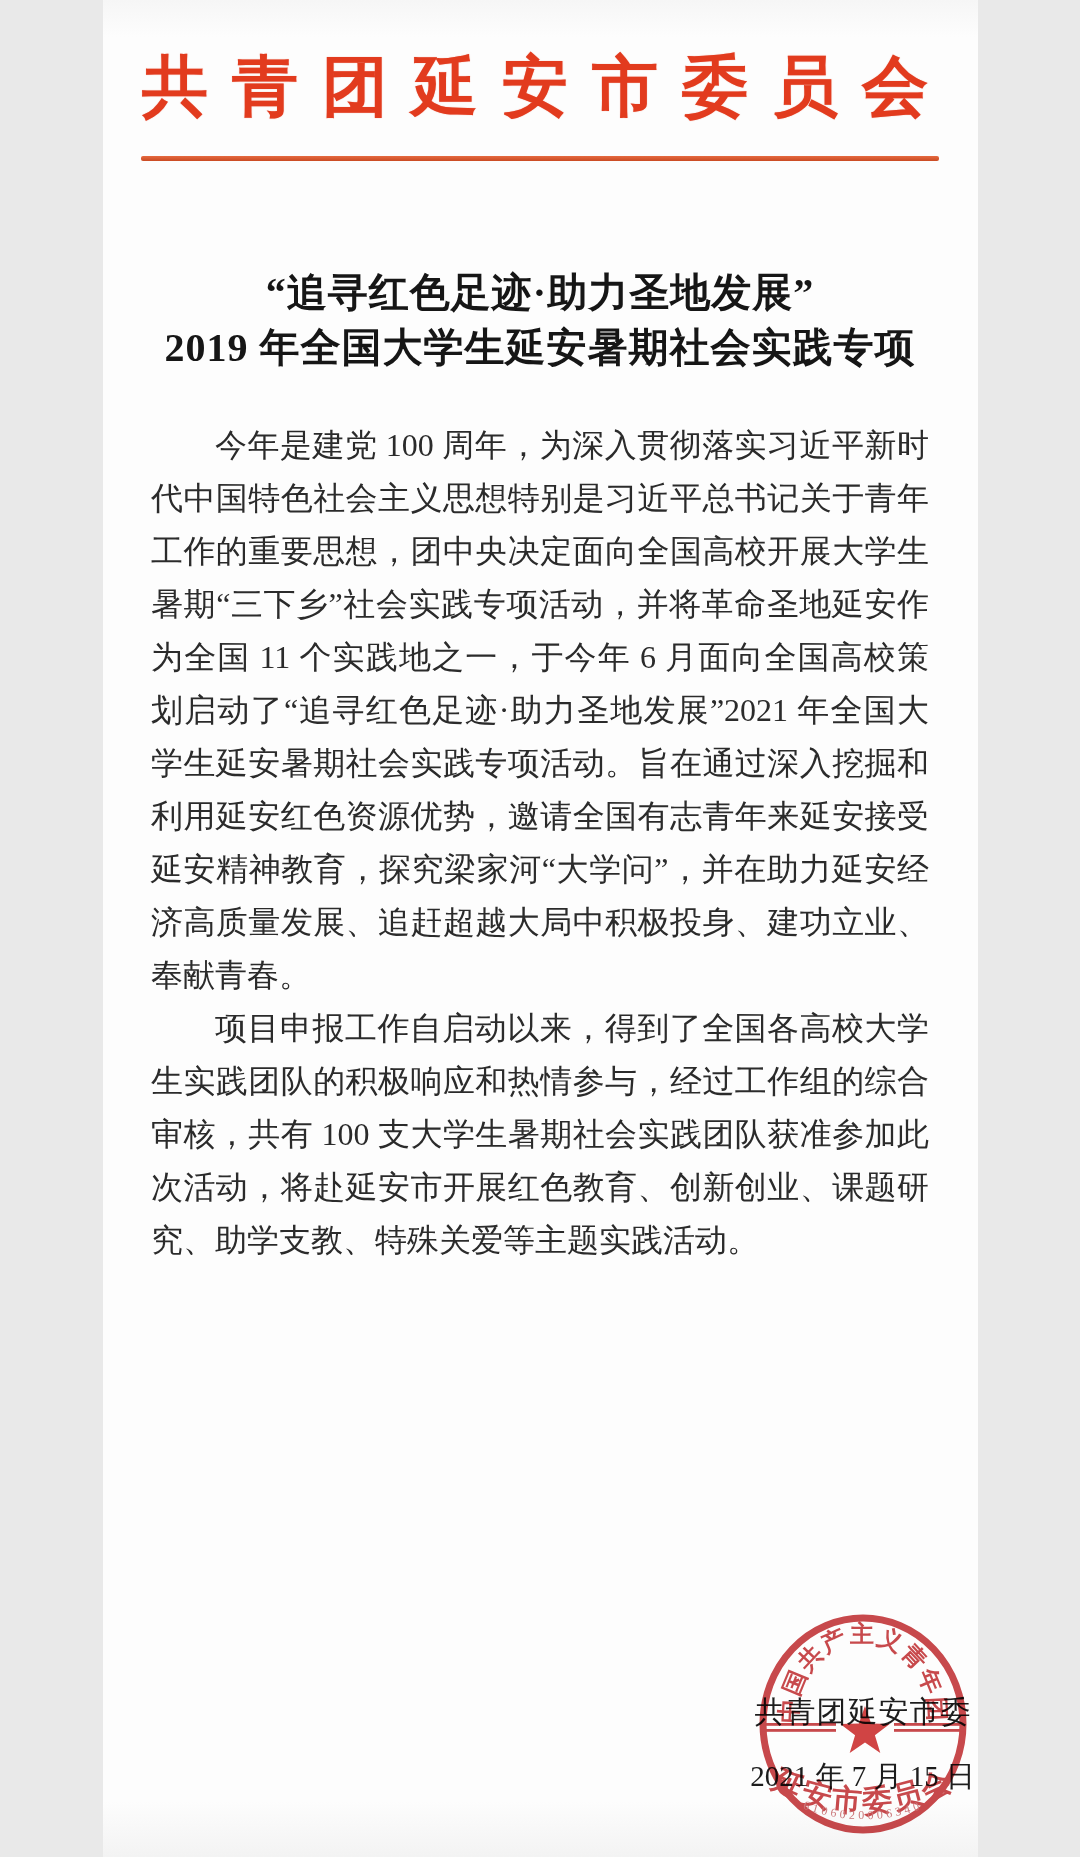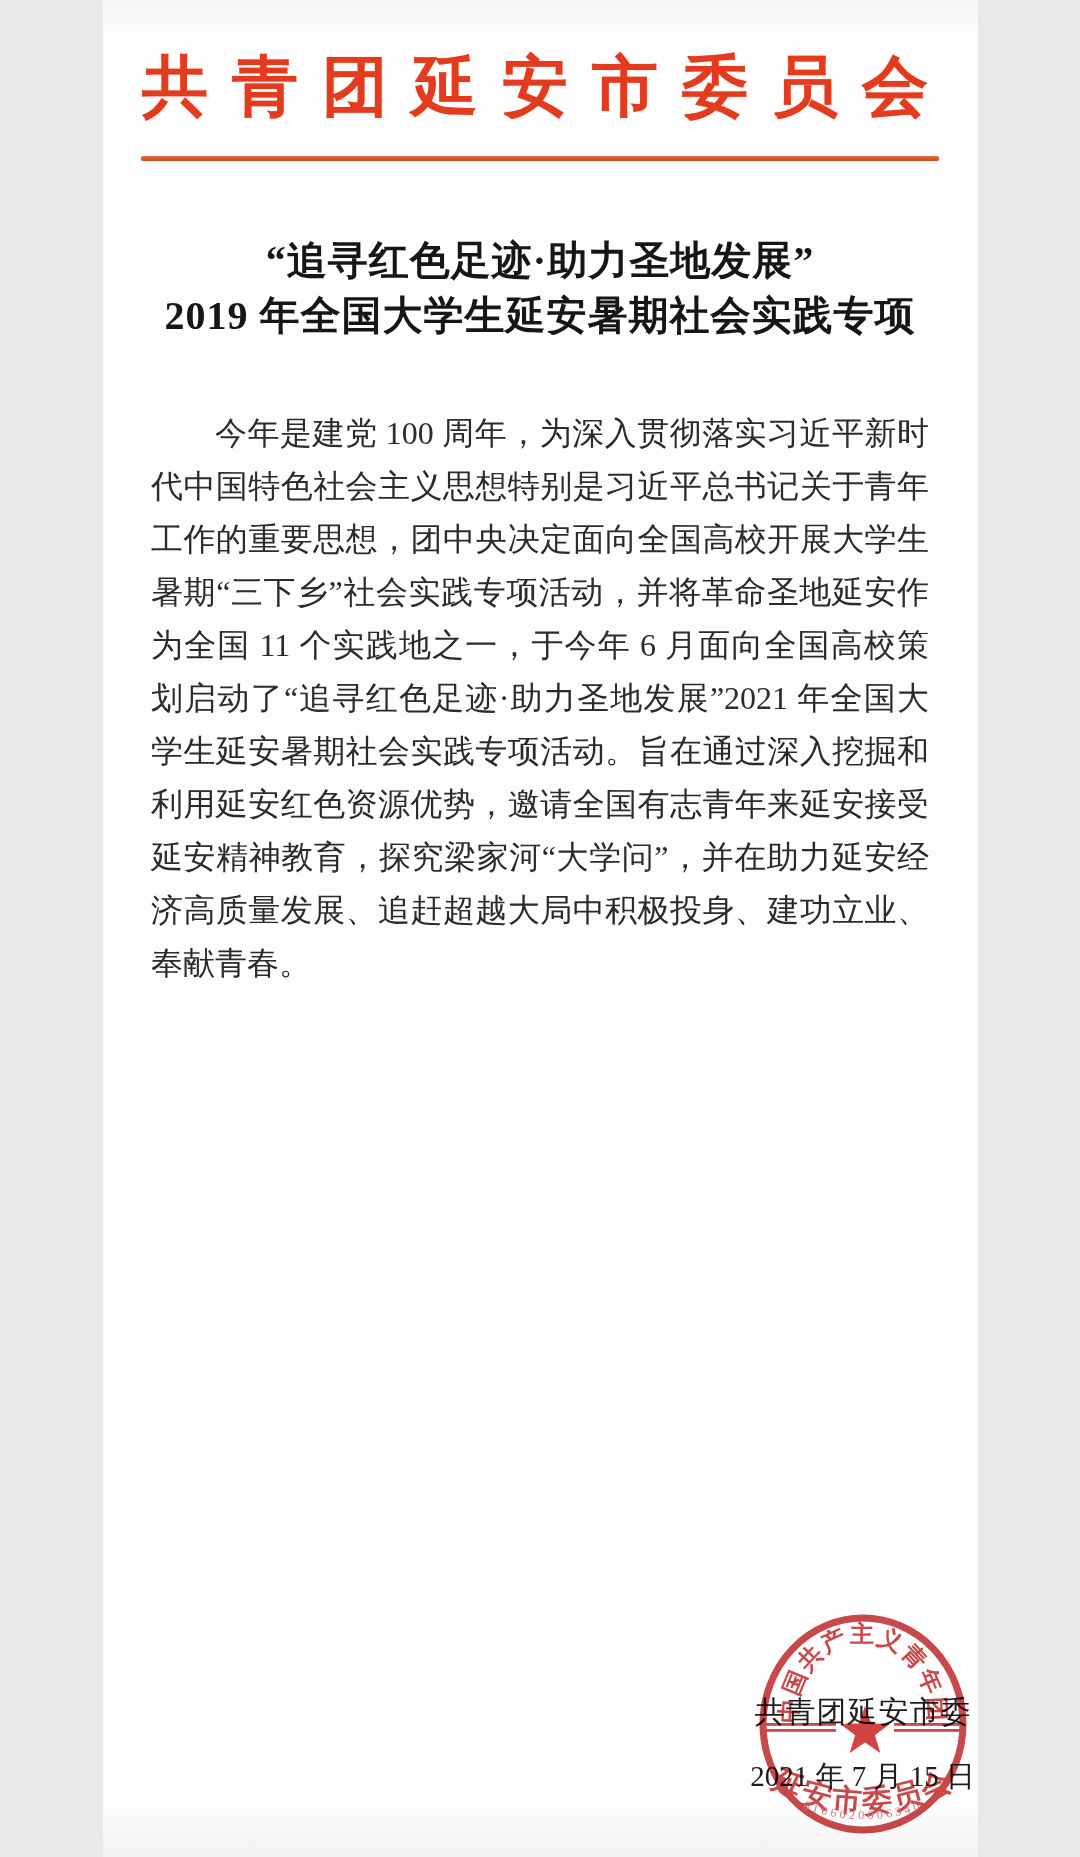--- a/index.html
+++ b/index.html
@@ -25,32 +25,32 @@
     text-shadow:0 0 1px rgba(226,59,30,.55);
   }
   .rule {
     width:798px; height:5px;
     margin:24px auto 0;
     background:linear-gradient(180deg,#e56a40 0%,#ca4a23 100%);
     border-radius:2px;
   }
   
   .doc-title {
-    margin-top:72px;
+    margin-top:104px;
     text-align:center;
     font-size:40px;
     font-weight:700;
     line-height:55px;
     color:#161616;
     letter-spacing:1px;
   }
   
   .body-text {
     width:778px;
-    margin:64px auto 0;
+    margin:44px auto 0;
     font-size:32px;
     line-height:53px;
     text-align:justify;
     color:#2b2b2b;
   }
   .body-text p { margin:0; text-indent:2em; }
   
   .sig-org {
     position:absolute; top:1692px; left:652px; width:216px;
     text-align:center; font-size:30px; color:#1d1d1d;
@@ -83,20 +83,21 @@
     <div class="rule"></div>
   </header>
 
   <section class="doc-title">
     <div>“追寻红色足迹·助力圣地发展”</div>
     <div>2019 年全国大学生延安暑期社会实践专项</div>
   </section>
 
   <section class="body-text">
     <p>今年是建党 100 周年，为深入贯彻落实习近平新时代中国特色社会主义思想特别是习近平总书记关于青年工作的重要思想，团中央决定面向全国高校开展大学生暑期“三下乡”社会实践专项活动，并将革命圣地延安作为全国 11 个实践地之一，于今年 6 月面向全国高校策划启动了“追寻红色足迹·助力圣地发展”2021 年全国大学生延安暑期社会实践专项活动。旨在通过深入挖掘和利用延安红色资源优势，邀请全国有志青年来延安接受延安精神教育，探究梁家河“大学问”，并在助力延安经济高质量发展、追赶超越大局中积极投身、建功立业、奉献青春。</p>
+    <p>项目申报工作自启动以来，得到了全国各高校大学生实践团队的积极响应和热情参与，经过工作组的综合审核，共有 100 支大学生暑期社会实践团队获准参加此次活动，将赴延安市开展红色教育、创新创业、课题研究、助学支教、特殊关爱等主题实践活动。</p>
   </section>
 
   <div class="sig-org">共青团延安市委</div>
 
   <div class="sig-date">2021 年 7 月 15 日</div>
 
   <svg class="seal" viewBox="0 0 216 224" xmlns="http://www.w3.org/2000/svg">
     <defs>
       <path id="arcTop" d="M 44,120 A 66,72 0 1 1 172,120" fill="none"></path>
       <path id="arcBottom" d="M 18,176 A 187,187 0 0 0 198,176" fill="none"></path>

